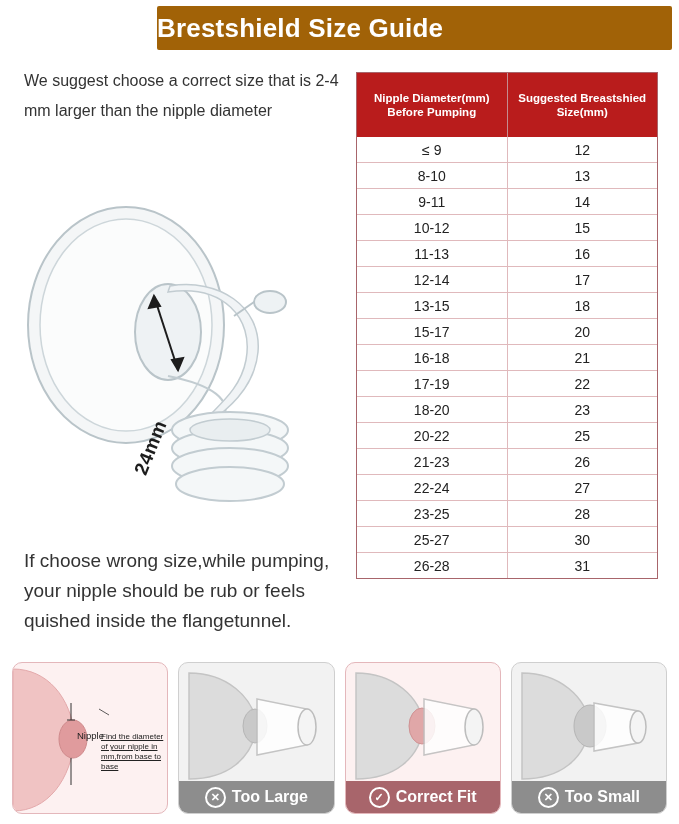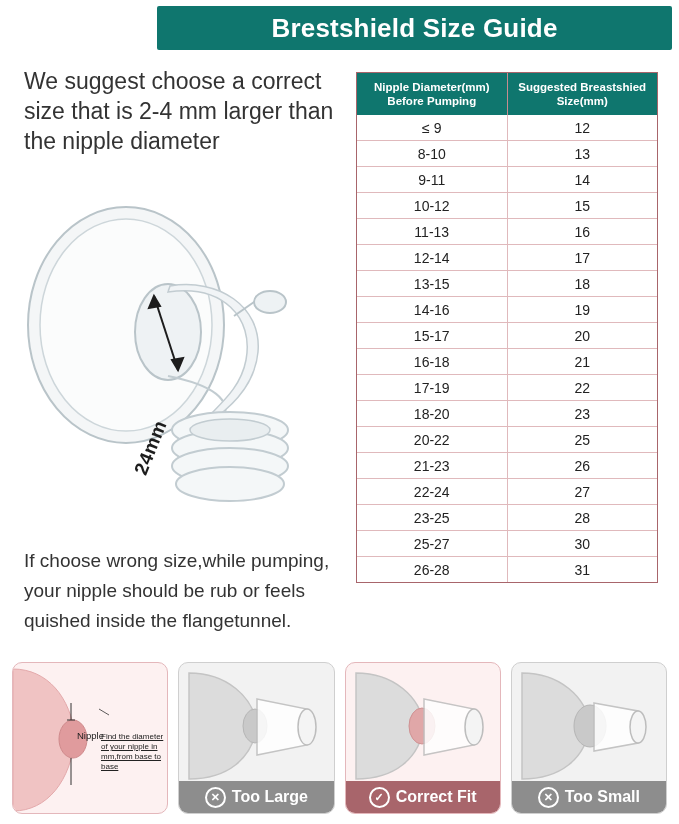--- a/index.html
+++ b/index.html
@@ -21,39 +21,38 @@
     position: relative;
     background: #ffffff;
   }
   
   .header {
     position: absolute;
     left: 157px;
     top: 6px;
     width: 515px;
     height: 44px;
-    background: #0f766e;
+    background: #a16207;
     border-radius: 2px;
     display: flex;
     align-items: center;
-    justify-content: center;
   }
   .header-title {
     color: #ffffff;
     font-size: 26px;
     font-weight: bold;
     letter-spacing: 0.2px;
   }
   
   .intro-text {
     position: absolute;
     left: 24px;
     top: 66px;
     width: 320px;
-    font-size: 23px;
+    font-size: 16px;
     line-height: 30px;
     color: #333333;
   }
   .bottom-text {
     position: absolute;
     left: 24px;
     top: 546px;
     width: 320px;
     font-size: 19px;
     line-height: 30px;
@@ -87,25 +86,25 @@
     border: 1px solid #a8656b;
     box-sizing: border-box;
   }
   table.size-table {
     border-collapse: collapse;
     width: 100%;
     font-size: 13.5px;
     color: #222222;
   }
   table.size-table th {
-    background: #0f766e;
+    background: #b91c1c;
     color: #ffffff;
     font-size: 11.5px;
     font-weight: bold;
-    padding: 7px 2px;
+    padding: 18px 2px;
     line-height: 14px;
     border-right: 1px solid #c58c90;
     width: 50%;
   }
   table.size-table th:last-child { border-right: none; }
   table.size-table td {
     text-align: center;
     padding: 3px 2px;
     border-right: 1px solid #e0b9bc;
     border-bottom: 1px solid #e0b9bc;
@@ -273,24 +272,20 @@
           </tr>
           <tr>
             <td>12-14</td>
             <td>17</td>
           </tr>
           <tr>
             <td>13-15</td>
             <td>18</td>
           </tr>
           <tr>
-            <td>14-16</td>
-            <td>19</td>
-          </tr>
-          <tr>
             <td>15-17</td>
             <td>20</td>
           </tr>
           <tr>
             <td>16-18</td>
             <td>21</td>
           </tr>
           <tr>
             <td>17-19</td>
             <td>22</td>

